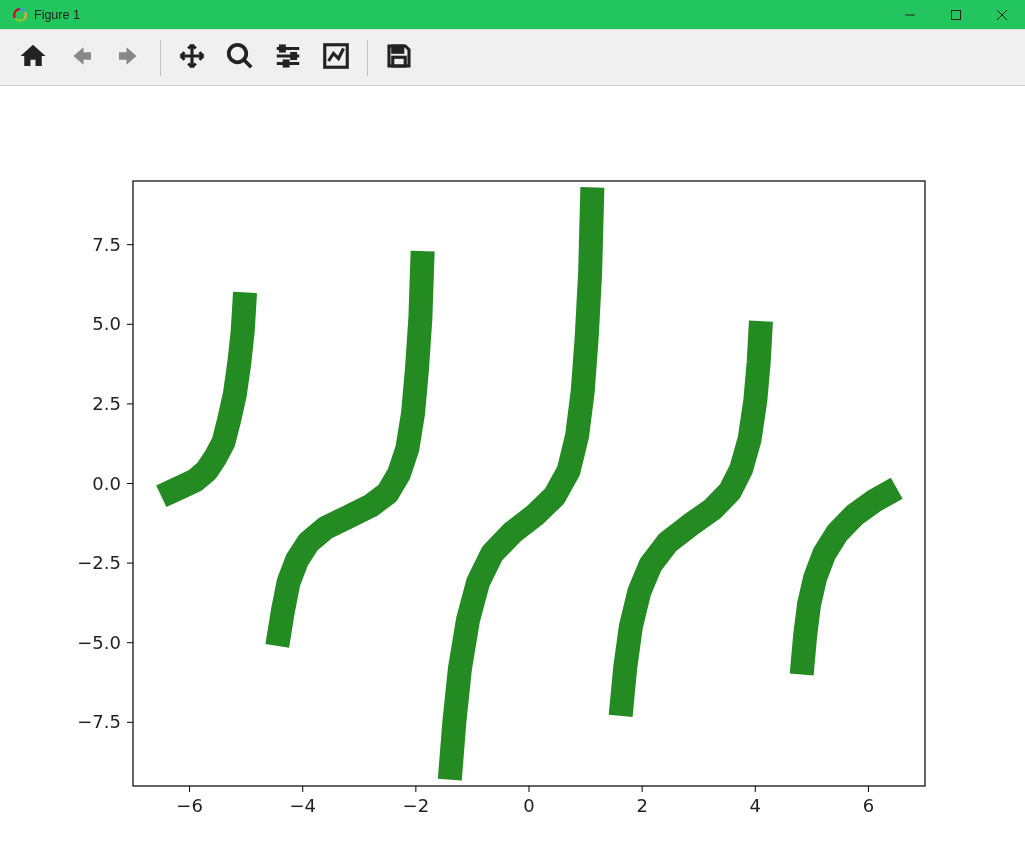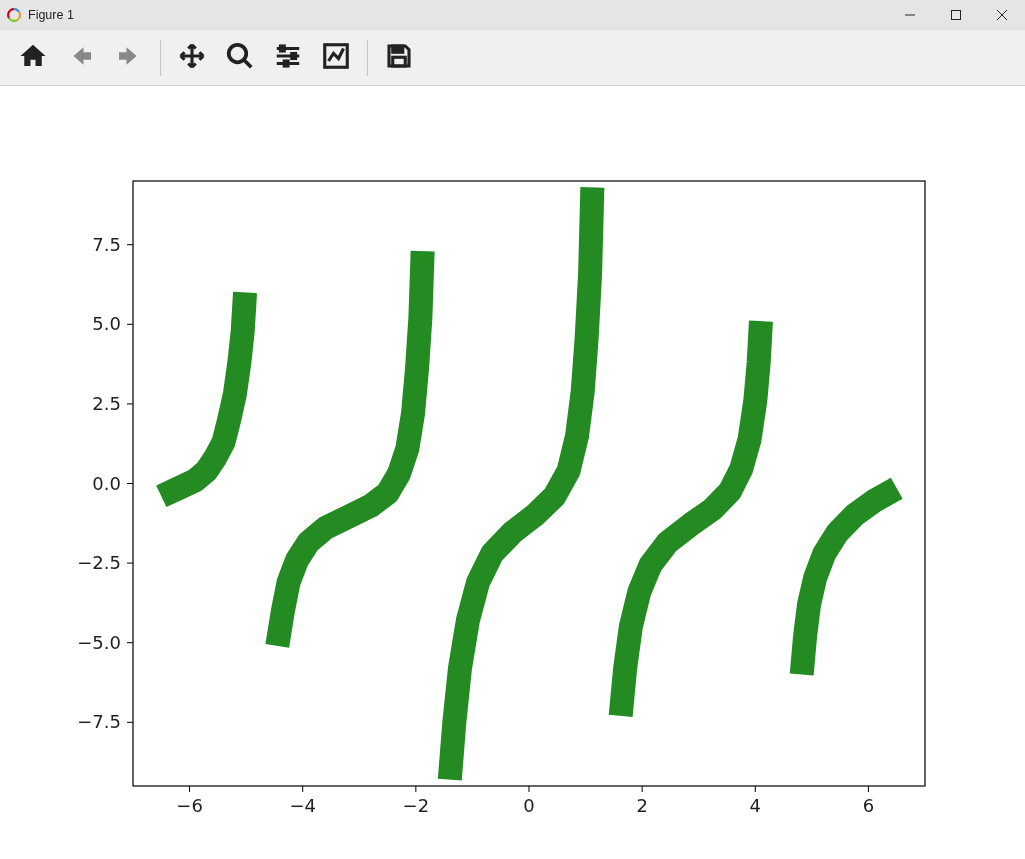--- a/index.html
+++ b/index.html
@@ -7,26 +7,26 @@
     padding: 0;
     width: 1025px;
     height: 859px;
     font-family: "Segoe UI", Arial, sans-serif;
     background: #ffffff;
     overflow: hidden;
   }
   
   .titlebar {
     height: 30px;
-    background: #e5e5e5;
+    background: #22c55e;
     border-bottom: 1px solid #dfdfdf;
     display: flex;
     align-items: center;
     justify-content: space-between;
-    padding-left: 6px;
+    padding-left: 12px;
     font-size: 12.5px;
     color: #222;
     box-sizing: border-box;
   }
   .titlebar .left {
     display: flex;
     align-items: center;
     gap: 6px;
   }
   .titlebar .app-icon {

